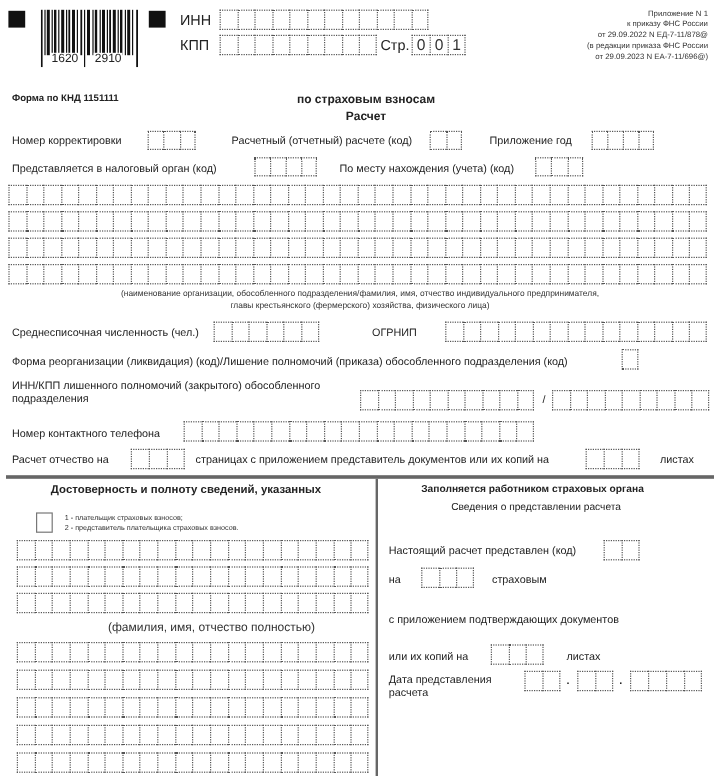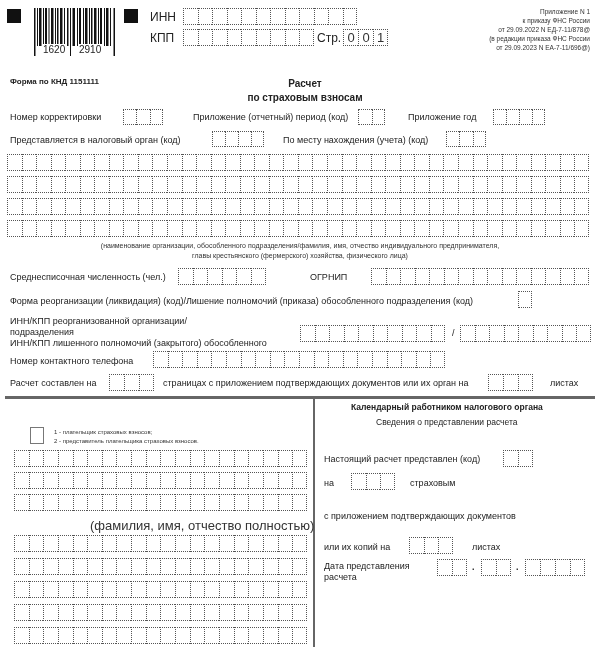--- a/index.html
+++ b/index.html
@@ -98,31 +98,31 @@
 <div class="abs" style="right:10px;top:7px;text-align:right;font-size:6.5px;line-height:9px;color:#333;">
   <div>Приложение N 1</div>
   <div>к приказу ФНС России</div>
   <div>от 29.09.2022 N ЕД-7-11/878@</div>
   <div>(в редакции приказа ФНС России</div>
   <div>от 29.09.2023 N ЕА-7-11/696@)</div>
 </div>
 
 <span class="lbl bold" style="left:10px;top:77px;font-size:8px;">Форма по КНД 1151111</span>
 <div class="abs bold" style="left:200px;width:210px;top:77px;text-align:center;font-size:10px;line-height:14px;">
+  <div>по страховым взносам</div>
   <div>Расчет</div>
-  <div>по страховым взносам</div>
 </div>
 
 <span class="lbl" style="left:10px;top:112px;">Номер корректировки</span>
 <div class="cells" style="left:123px;top:109px;width:40px;height:16px;">
   <div class="cell" style="width:13.3px"></div>
     <div class="cell" style="width:13.3px"></div>
     <div class="cell" style="width:13.4px"></div>
 </div>
-<span class="lbl" style="left:193px;top:112px;">Приложение (отчетный) период (код)</span>
+<span class="lbl" style="left:193px;top:112px;">Расчетный (отчетный) расчете (код)</span>
 <div class="cells" style="left:358px;top:109px;width:27px;height:16px;">
   <div class="cell" style="width:13.5px"></div>
     <div class="cell" style="width:13.5px"></div>
 </div>
 <span class="lbl" style="left:408px;top:112px;">Приложение год</span>
 <div class="cells" style="left:493px;top:109px;width:52px;height:16px;">
   <div class="cell" style="width:13px"></div>
     <div class="cell" style="width:13px"></div>
     <div class="cell" style="width:13px"></div>
     <div class="cell" style="width:13px"></div>
@@ -343,23 +343,22 @@
     <div class="cell" style="width: 14.5333px;"></div>
     <div class="cell" style="width: 14.5333px;"></div>
   </div>
 
 <span class="lbl" style="left:10px;top:296px;">Форма реорганизации (ликвидация) (код)/Лишение полномочий (приказа) обособленного подразделения (код)</span>
 <div class="cells" style="left:518px;top:291px;width:14px;height:17px;">
   <div class="cell" style="width:14px"></div>
 </div>
 
 <div class="abs" style="left:10px;top:316px;font-size:9px;line-height:11px;">
-  <div>ИНН/КПП реорганизованной организации/</div>
+  <div>ИНН/КПП лишенного полномочий (закрытого) обособленного</div>
   <div>подразделения</div>
-  <div>ИНН/КПП лишенного полномочий (закрытого) обособленного</div>
 </div>
 <div class="cells" style="left:300px;top:325px;width:145px;height:17px;">
     <div class="cell" style="width: 14.5px;"></div>
     <div class="cell" style="width: 14.5px;"></div>
     <div class="cell" style="width: 14.5px;"></div>
     <div class="cell" style="width: 14.5px;"></div>
     <div class="cell" style="width: 14.5px;"></div>
     <div class="cell" style="width: 14.5px;"></div>
     <div class="cell" style="width: 14.5px;"></div>
     <div class="cell" style="width: 14.5px;"></div>
@@ -396,38 +395,39 @@
     <div class="cell" style="width: 14.6px;"></div>
     <div class="cell" style="width: 14.6px;"></div>
     <div class="cell" style="width: 14.6px;"></div>
     <div class="cell" style="width: 14.6px;"></div>
     <div class="cell" style="width: 14.6px;"></div>
     <div class="cell" style="width: 14.6px;"></div>
     <div class="cell" style="width: 14.6px;"></div>
     <div class="cell" style="width: 14.6px;"></div>
   </div>
 
-<span class="lbl" style="left:10px;top:378px;">Расчет составлен на</span>
+<span class="lbl" style="left:10px;top:378px;">Расчет отчество на</span>
 <div class="cells" style="left:109px;top:374px;width:45px;height:17px;">
   <div class="cell" style="width:15px"></div>
     <div class="cell" style="width:15px"></div>
     <div class="cell" style="width:15px"></div>
 </div>
-<span class="lbl" style="left:163px;top:378px;">страницах с приложением подтверждающих документов или их орган на</span>
+<span class="lbl" style="left:163px;top:378px;">страницах с приложением представитель документов или их копий на</span>
 <div class="cells" style="left:488px;top:374px;width:45px;height:17px;">
   <div class="cell" style="width:15px"></div>
     <div class="cell" style="width:15px"></div>
     <div class="cell" style="width:15px"></div>
 </div>
 <span class="lbl" style="left:550px;top:378px;">листах</span>
 
 <div class="hr-thick" style="top:396px;"></div>
 <div class="vr" style="left:313px;top:399px;height:248px;"></div>
 
 <div class="abs bold" style="left:5px;width:300px;top:402px;text-align:center;font-size:9.5px;line-height:13px;">
+  <div>Достоверность и полноту сведений, указанных</div>
 </div>
 <div class="cells" style="left:30px;top:427px;width:14px;height:17px;">
   <div class="cell" style="width:14px;border-style:solid;border-color:#777;"></div>
 </div>
 <div class="abs" style="left:54px;top:428px;font-size:6px;line-height:9px;color:#333;">
   <div>1 - плательщик страховых взносов;</div>
   <div>2 - представитель плательщика страховых взносов.</div>
 </div>
 
 <div class="cells" style="left:14px;top:450px;width:293px;height:17px;">
@@ -489,21 +489,21 @@
     <div class="cell" style="width: 14.65px;"></div>
     <div class="cell" style="width: 14.65px;"></div>
     <div class="cell" style="width: 14.65px;"></div>
     <div class="cell" style="width: 14.65px;"></div>
     <div class="cell" style="width: 14.65px;"></div>
     <div class="cell" style="width: 14.65px;"></div>
     <div class="cell" style="width: 14.65px;"></div>
     <div class="cell" style="width: 14.65px;"></div>
     <div class="cell" style="width: 14.65px;"></div>
   </div>
-<span class="lbl small" style="left:90px;top:518px;font-size:13px;">(фамилия, имя, отчество полностью)</span>
+<span class="lbl small" style="left:90px;top:518px;font-size:10px;">(фамилия, имя, отчество полностью)</span>
 <div class="cells" style="left:14px;top:535px;width:293px;height:17px;">
     <div class="cell" style="width: 14.65px;"></div>
     <div class="cell" style="width: 14.65px;"></div>
     <div class="cell" style="width: 14.65px;"></div>
     <div class="cell" style="width: 14.65px;"></div>
     <div class="cell" style="width: 14.65px;"></div>
     <div class="cell" style="width: 14.65px;"></div>
     <div class="cell" style="width: 14.65px;"></div>
     <div class="cell" style="width: 14.65px;"></div>
     <div class="cell" style="width: 14.65px;"></div>
@@ -601,21 +601,21 @@
     <div class="cell" style="width: 14.65px;"></div>
     <div class="cell" style="width: 14.65px;"></div>
     <div class="cell" style="width: 14.65px;"></div>
     <div class="cell" style="width: 14.65px;"></div>
     <div class="cell" style="width: 14.65px;"></div>
     <div class="cell" style="width: 14.65px;"></div>
     <div class="cell" style="width: 14.65px;"></div>
     <div class="cell" style="width: 14.65px;"></div>
   </div>
 
-<span class="lbl bold" style="left:351px;top:402px;font-size:8.5px;">Календарный работником налогового органа</span>
+<span class="lbl bold" style="left:351px;top:402px;font-size:8.5px;">Заполняется работником страховых органа</span>
 <span class="lbl" style="left:376px;top:417px;font-size:8.5px;">Сведения о представлении расчета</span>
 
 <span class="lbl" style="left:324px;top:454px;">Настоящий расчет представлен (код)</span>
 <div class="cells" style="left:503px;top:450px;width:30px;height:17px;">
   <div class="cell" style="width:15px"></div>
     <div class="cell" style="width:15px"></div>
 </div>
 <span class="lbl" style="left:324px;top:478px;">на</span>
 <div class="cells" style="left:351px;top:473px;width:44px;height:17px;">
   <div class="cell" style="width:14.6px"></div>

